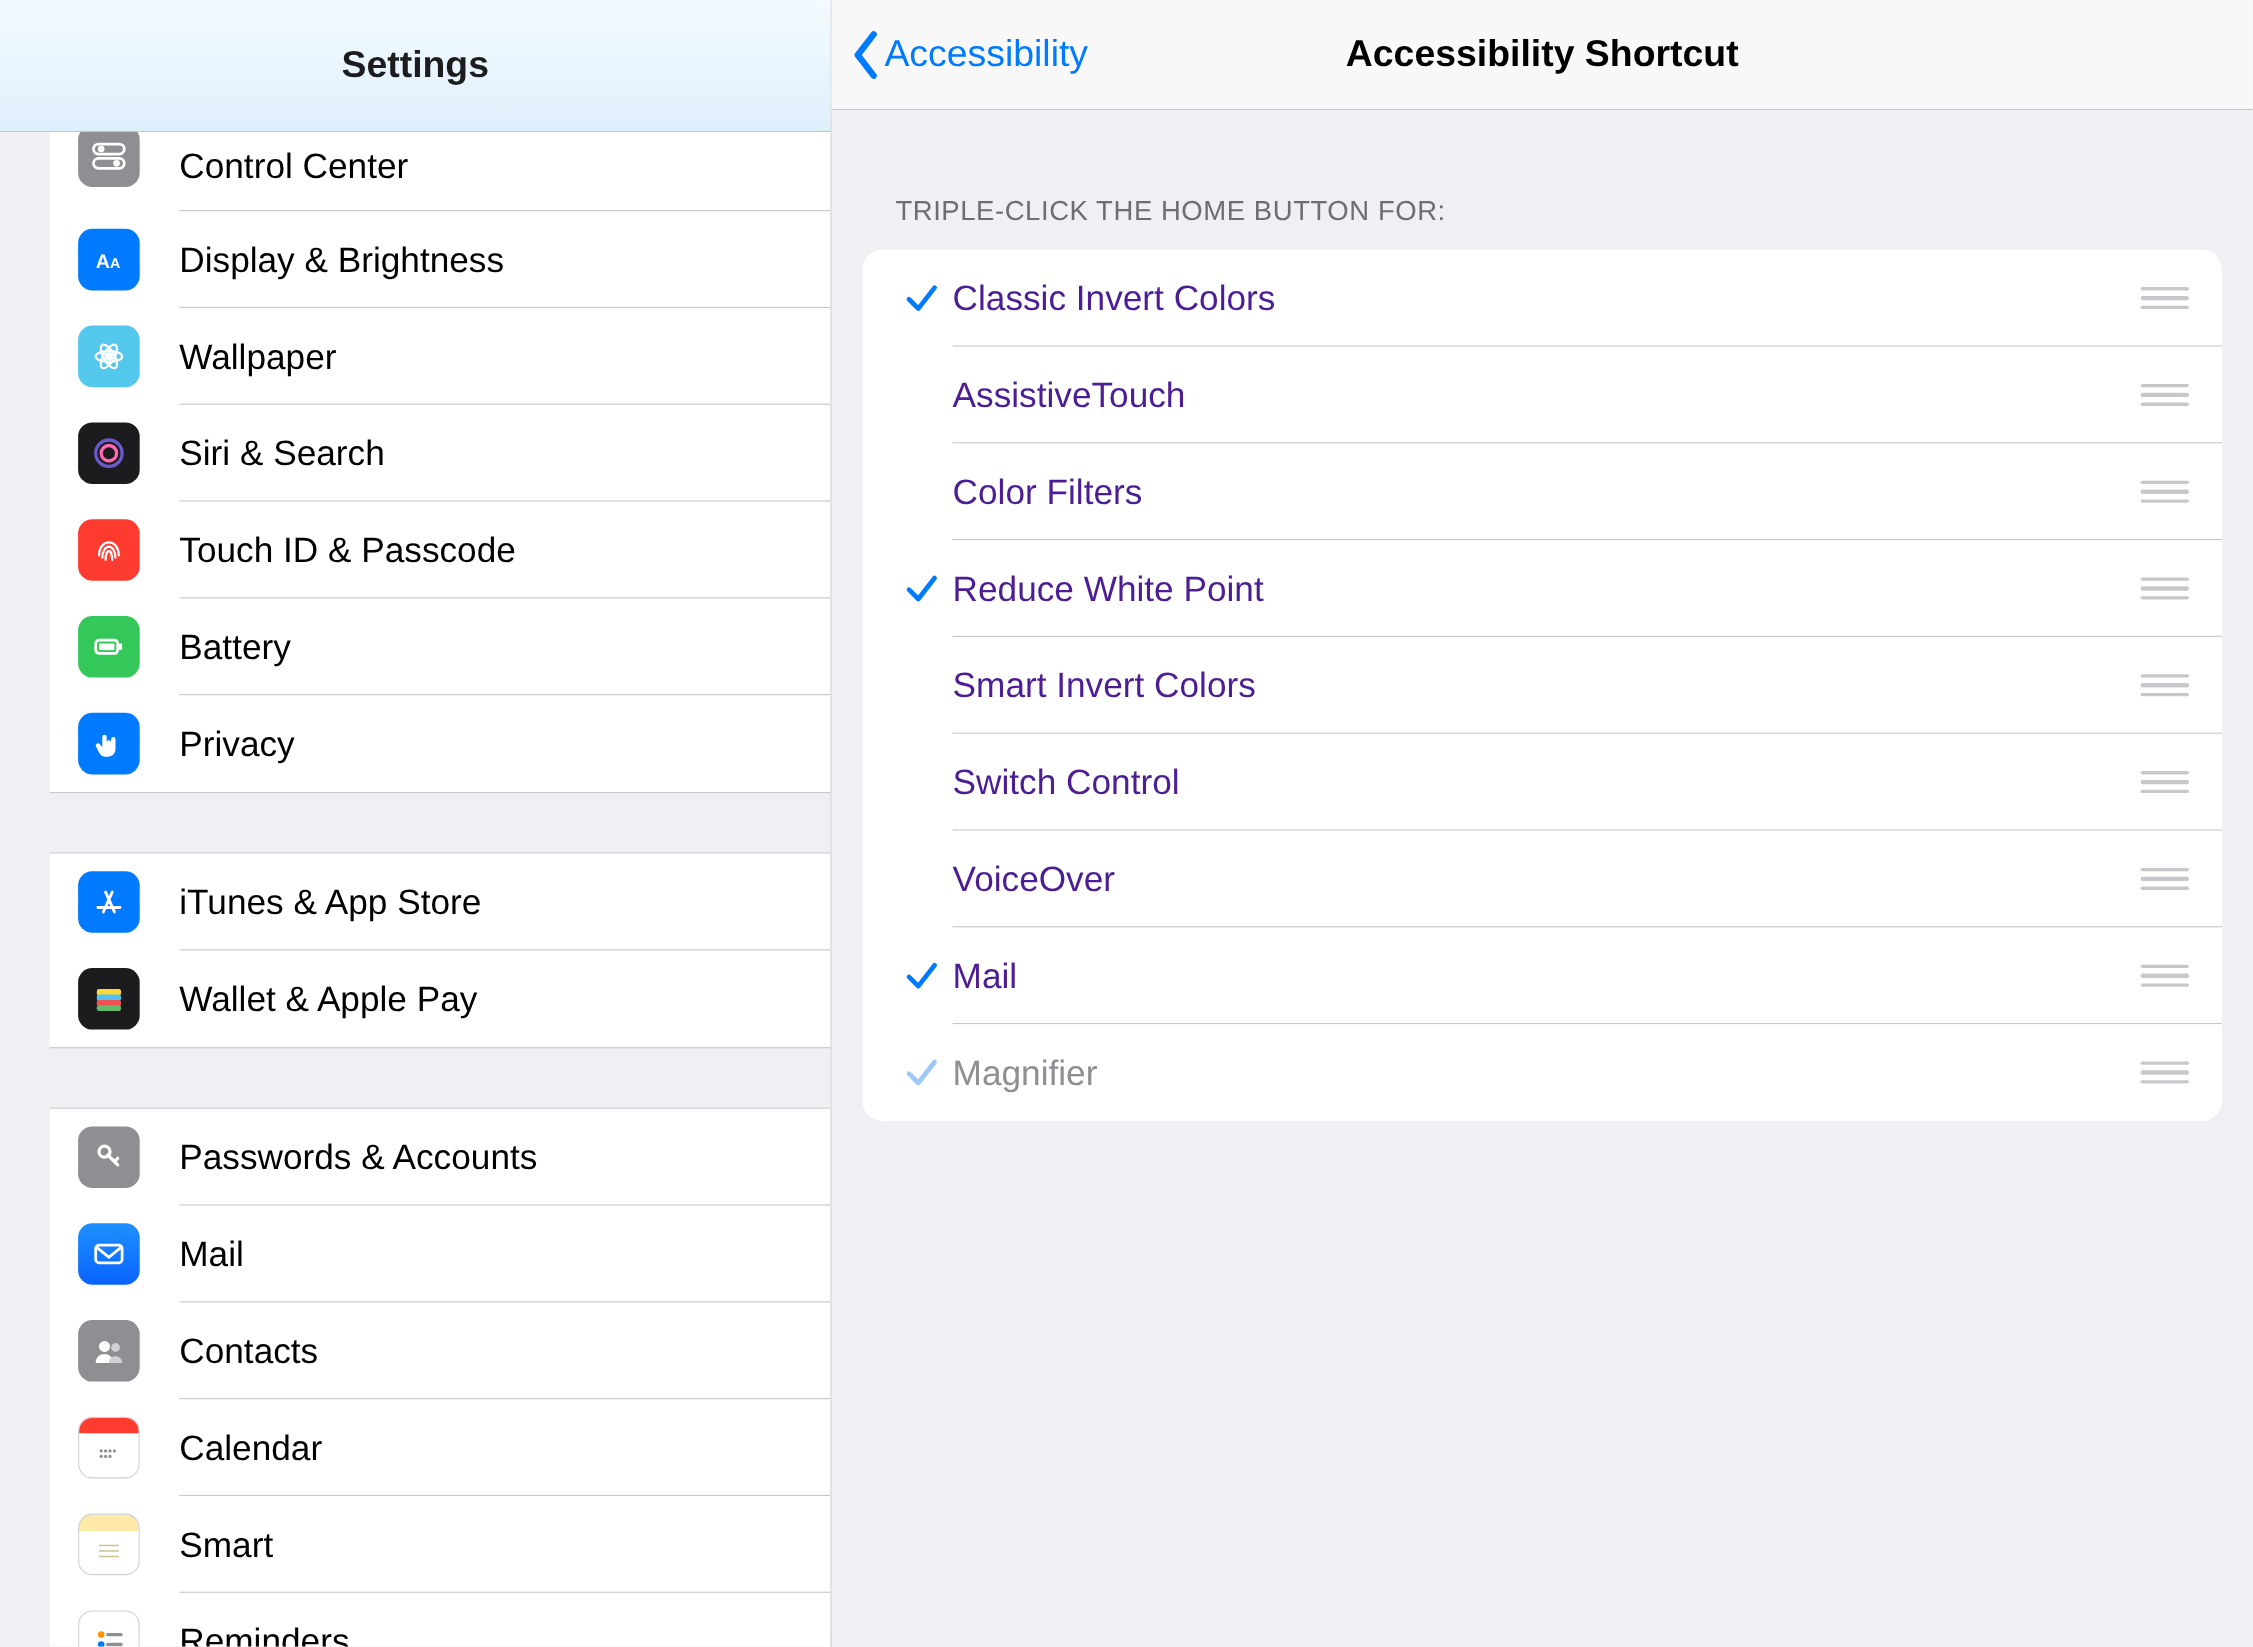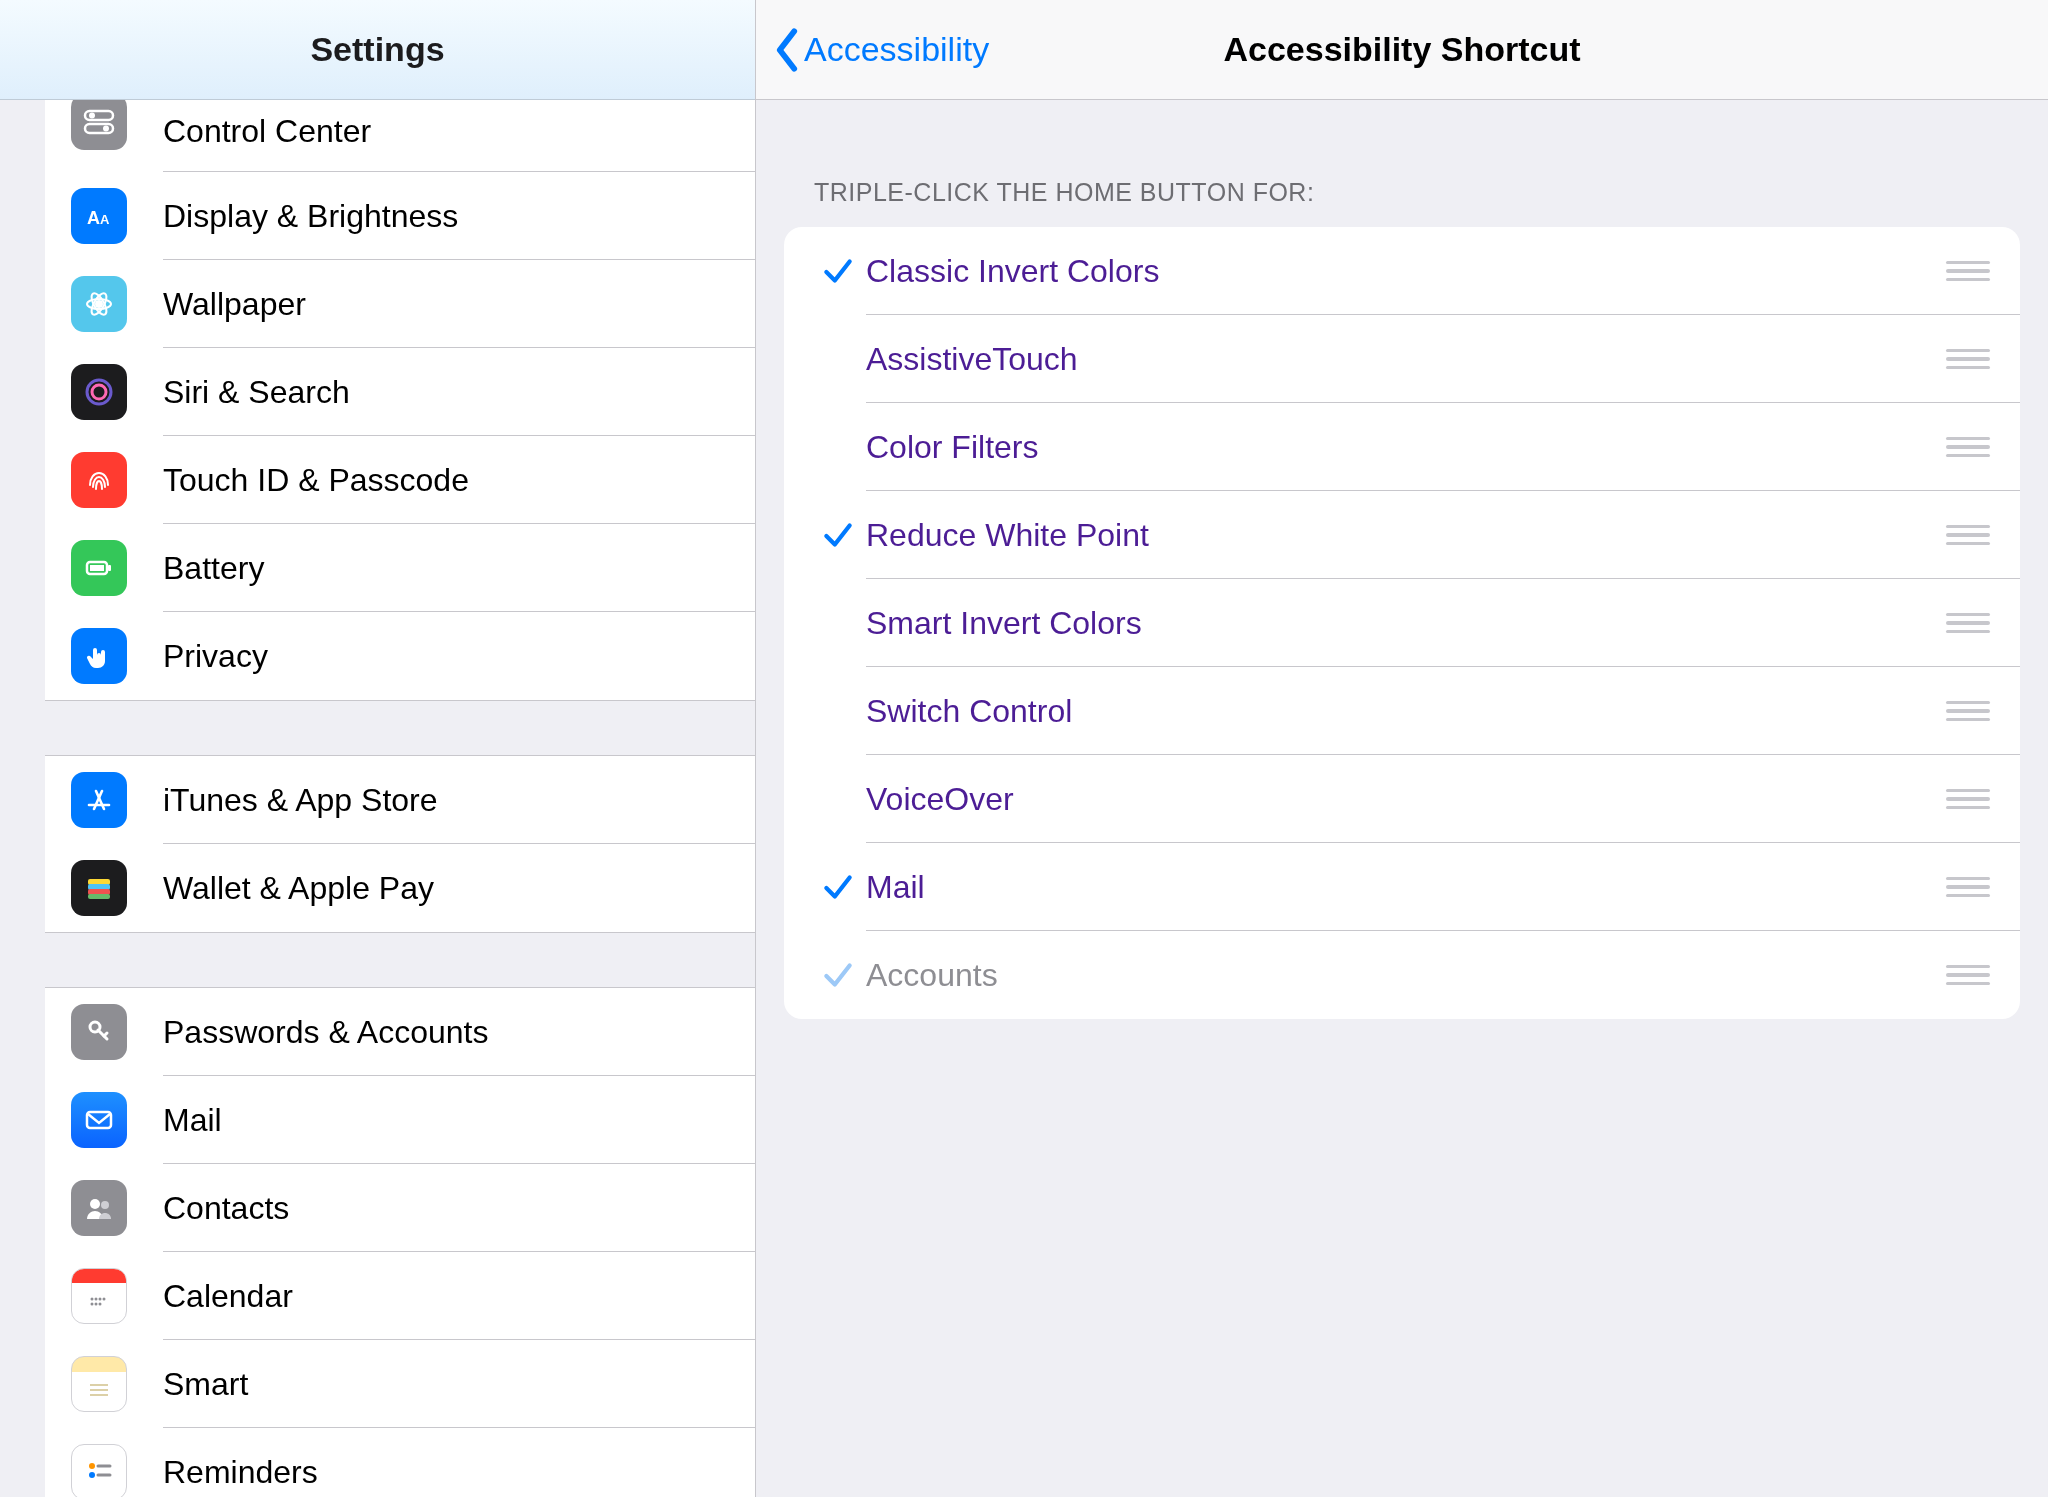--- a/index.html
+++ b/index.html
@@ -2,21 +2,21 @@
 <html><head>
 <meta charset="utf-8">
 <style>
   * { margin: 0; padding: 0; box-sizing: border-box; }
   html, body { width: 2048px; height: 1497px; overflow: hidden; font-family: -apple-system, "Helvetica Neue", Arial, sans-serif; background:#efeff4; }
   .app { display:flex; width:100%; height:100%; }
 
   
   .sidebar { width:756px; height:100%; background:#efeff4; border-right:1px solid #c8c7cc; display:flex; flex-direction:column;}
   .sidebar-header {
-    height:100px; display:flex; align-items:center; justify-content:center;
+    height:120px; display:flex; align-items:center; justify-content:center;
     background:linear-gradient(#f4fbff,#dfeffc);
     border-bottom:1px solid #bfcbd6;
   }
   .sidebar-header-title { font-size:34px; font-weight:600; color:#1c1c1e; }
 
   .side-scroll { flex:1; overflow:hidden;margin-left:45px; }
   .side-group { background:#fff; }
   .side-gap { height:56px; background:#efeff4; border-top:1px solid #c8c7cc; border-bottom:1px solid #c8c7cc;}
   .side-row {
     display:flex; align-items:center; height:88px; padding-left:26px; position:relative;
@@ -383,21 +383,21 @@
               <span></span>
             </div>
             <div class="rsep"></div>
           </div>
           <div class="opt-row dim">
             <div class="check">
               <svg viewBox="0 0 34 34">
                 <polyline points="6,18 14,26 28,8" fill="none" stroke="currentColor" stroke-width="4" stroke-linecap="round" stroke-linejoin="round"></polyline>
               </svg>
             </div>
-            <div class="opt-label">Accounts</div>
+            <div class="opt-label">Magnifier</div>
             <div class="handle">
               <span></span>
               <span></span>
               <span></span>
             </div>
           </div>
         </div>
     </div>
   </div>
 

